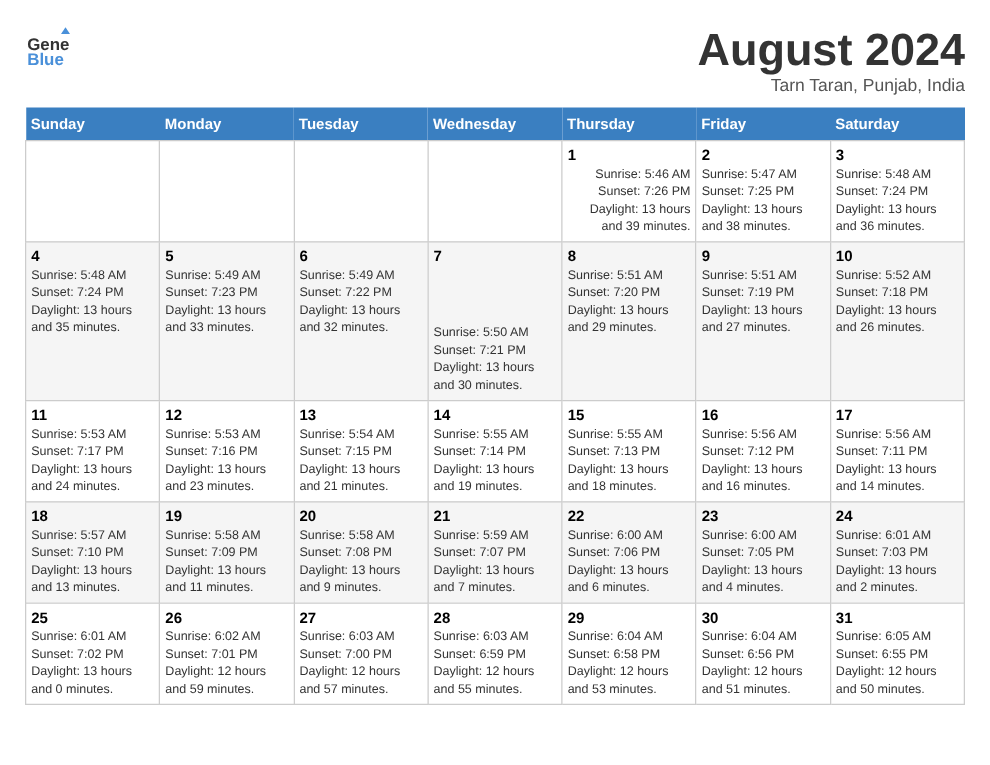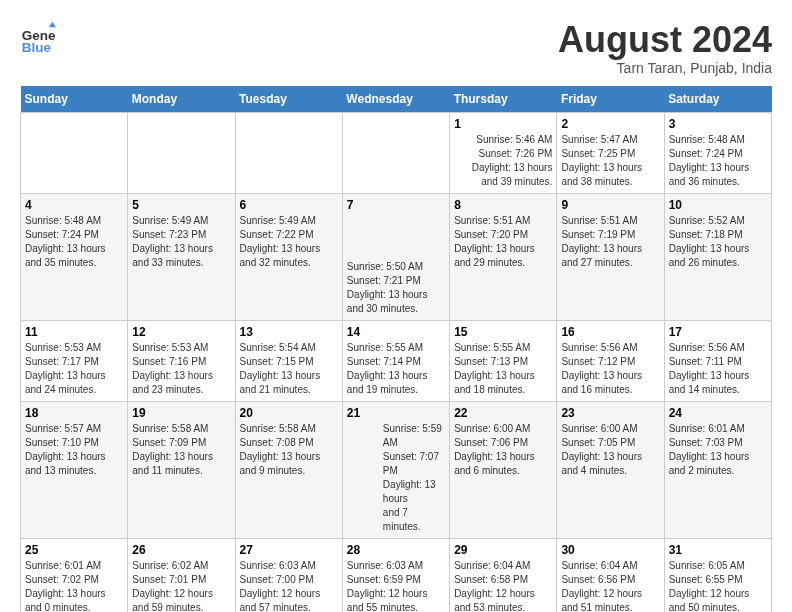--- a/index.html
+++ b/index.html
@@ -253,21 +253,21 @@
         </td>
         <td>
           <div class="day-number">20</div>
           <div class="day-info" style="white-space: pre-line;">Sunrise: 5:58 AM
 Sunset: 7:08 PM
 Daylight: 13 hours
 and 9 minutes.</div>
         </td>
         <td>
           <div class="day-number">21</div>
-          <div class="day-info" style="white-space: pre-line; margin-left: 36px;">Sunrise: 5:59 AM
+          <div class="day-info" style="white-space: pre-line;">Sunrise: 5:59 AM
 Sunset: 7:07 PM
 Daylight: 13 hours
 and 7 minutes.</div>
         </td>
         <td>
           <div class="day-number">22</div>
           <div class="day-info" style="white-space: pre-line;">Sunrise: 6:00 AM
 Sunset: 7:06 PM
 Daylight: 13 hours
 and 6 minutes.</div>

